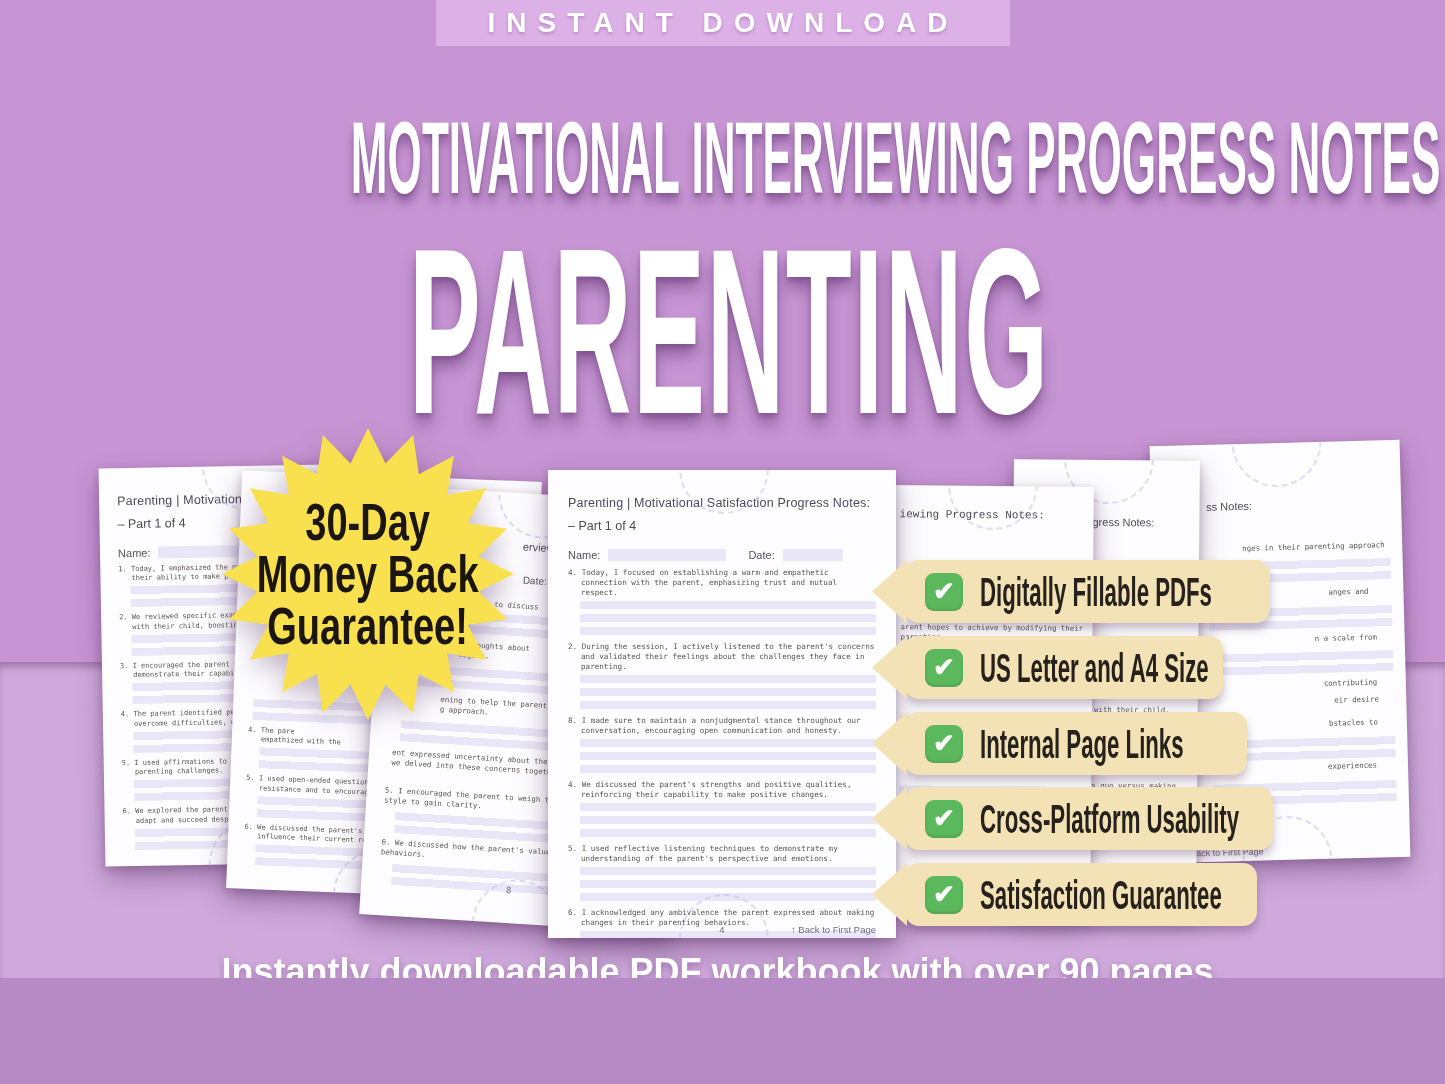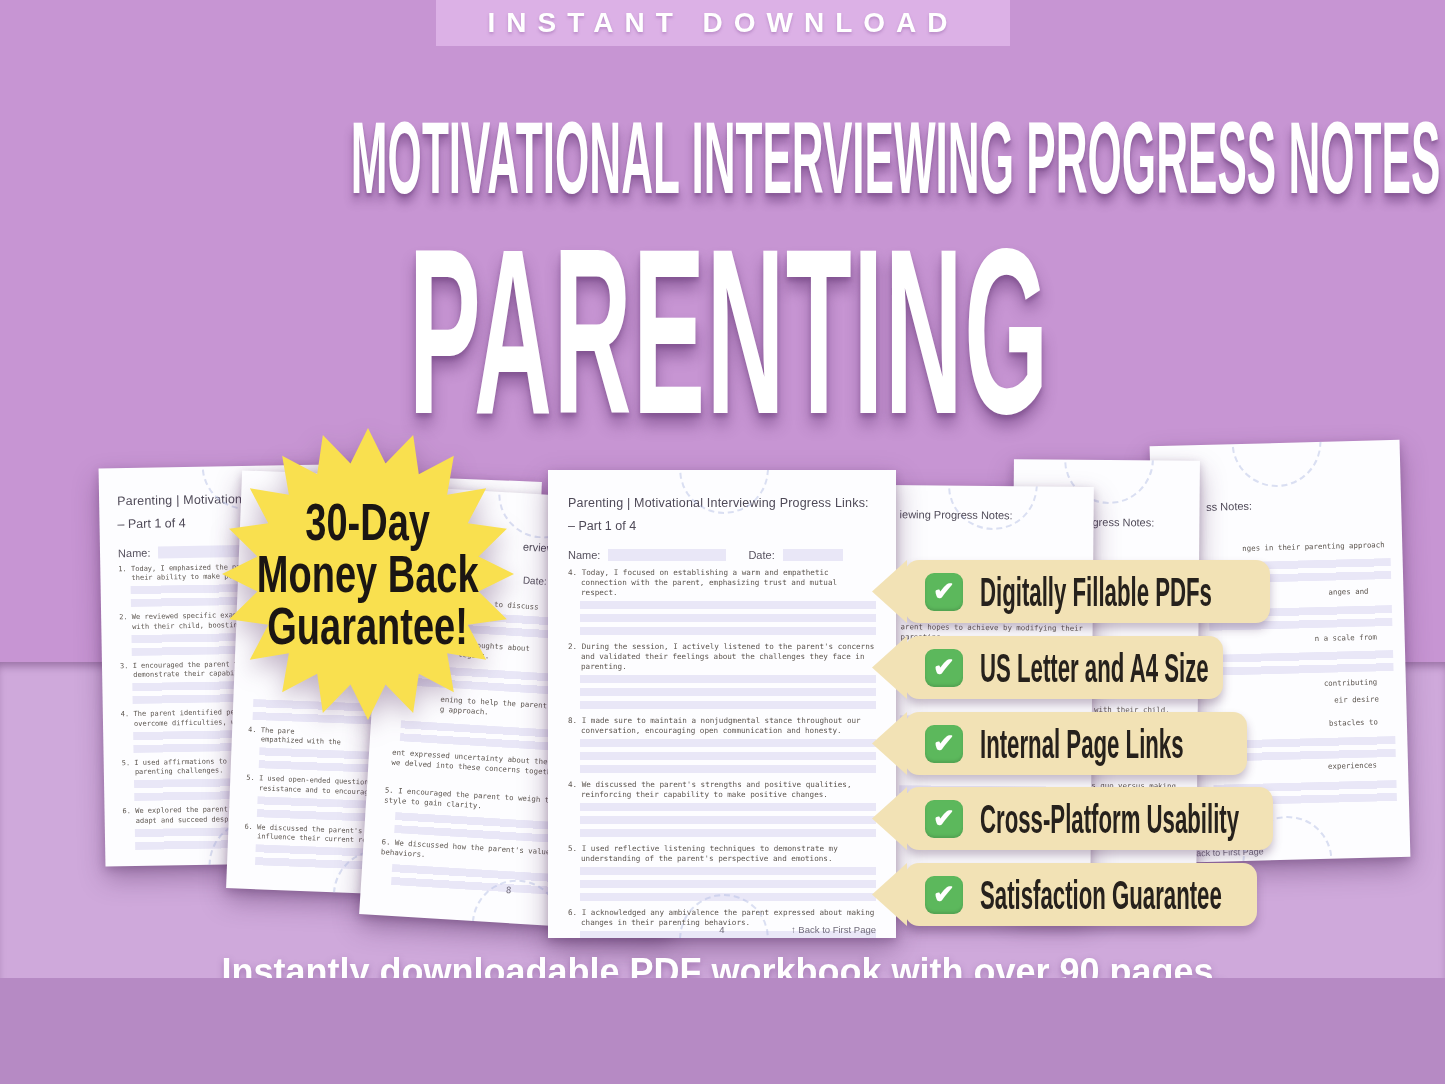--- a/index.html
+++ b/index.html
@@ -198,30 +198,30 @@
     <div class="frag" style="left:62px;top:55px;font-size:11px;color:#4f4a58;font-family:'Liberation Sans',sans-serif">Progress Notes:</div>
     <div class="st st2" style="position:absolute;left:20px;top:120px;width:155px"></div>
     <div class="st st2" style="position:absolute;left:20px;top:180px;width:155px"></div>
     <div class="frag" style="left:60px;top:245px">ship with their child.</div>
     <div class="st st2" style="position:absolute;left:20px;top:264px;width:155px"></div>
     <div class="frag" style="left:58px;top:321px">status quo versus making changes, helping</div>
     <div class="st st2" style="position:absolute;left:20px;top:340px;width:155px"></div>
   </div>
 
   <div class="page page-r1">
-    <div class="frag" style="left:12px;top:22px;font-size:11px;color:#4f4a58;font-family:Liberation Sans, sans-serif">iewing Progress Notes:</div>
+    <div class="frag" style="left:12px;top:22px;font-size:11px;color:#4f4a58;font-family:Liberation Mono, monospace">iewing Progress Notes:</div>
     <div class="st st2" style="position:absolute;left:14px;top:90px;width:180px"></div>
     <div class="frag" style="left:14px;top:137px">arent hopes to achieve by modifying their parenting</div>
     <div class="st st2" style="position:absolute;left:14px;top:158px;width:180px"></div>
     <div class="st st2" style="position:absolute;left:14px;top:230px;width:180px"></div>
     <div class="st st2" style="position:absolute;left:14px;top:300px;width:180px"></div>
   </div>
 
   <div class="page page-c">
-    <div class="pg-head">Parenting | Motivational Interviewing Progress Links:</div>
+    <div class="pg-head">Parenting | Motivational Satisfaction Progress Notes:</div>
     <div class="pg-sub">– Part 1 of 4</div>
     <div class="pg-namerow">
       <span>Name:</span>
       <span class="field" style="width:118px"></span>
       <span style="margin-left:14px">Date:</span>
       <span class="field" style="width:60px"></span>
     </div>
     <div class="item">4. Today, I focused on establishing a warm and empathetic connection with the parent, emphasizing trust and mutual respect.</div>
       <div class="lines st st3" style="width:296px"></div>
     <div class="item">2. During the session, I actively listened to the parent's concerns and validated their feelings about the challenges they face in parenting.</div>

